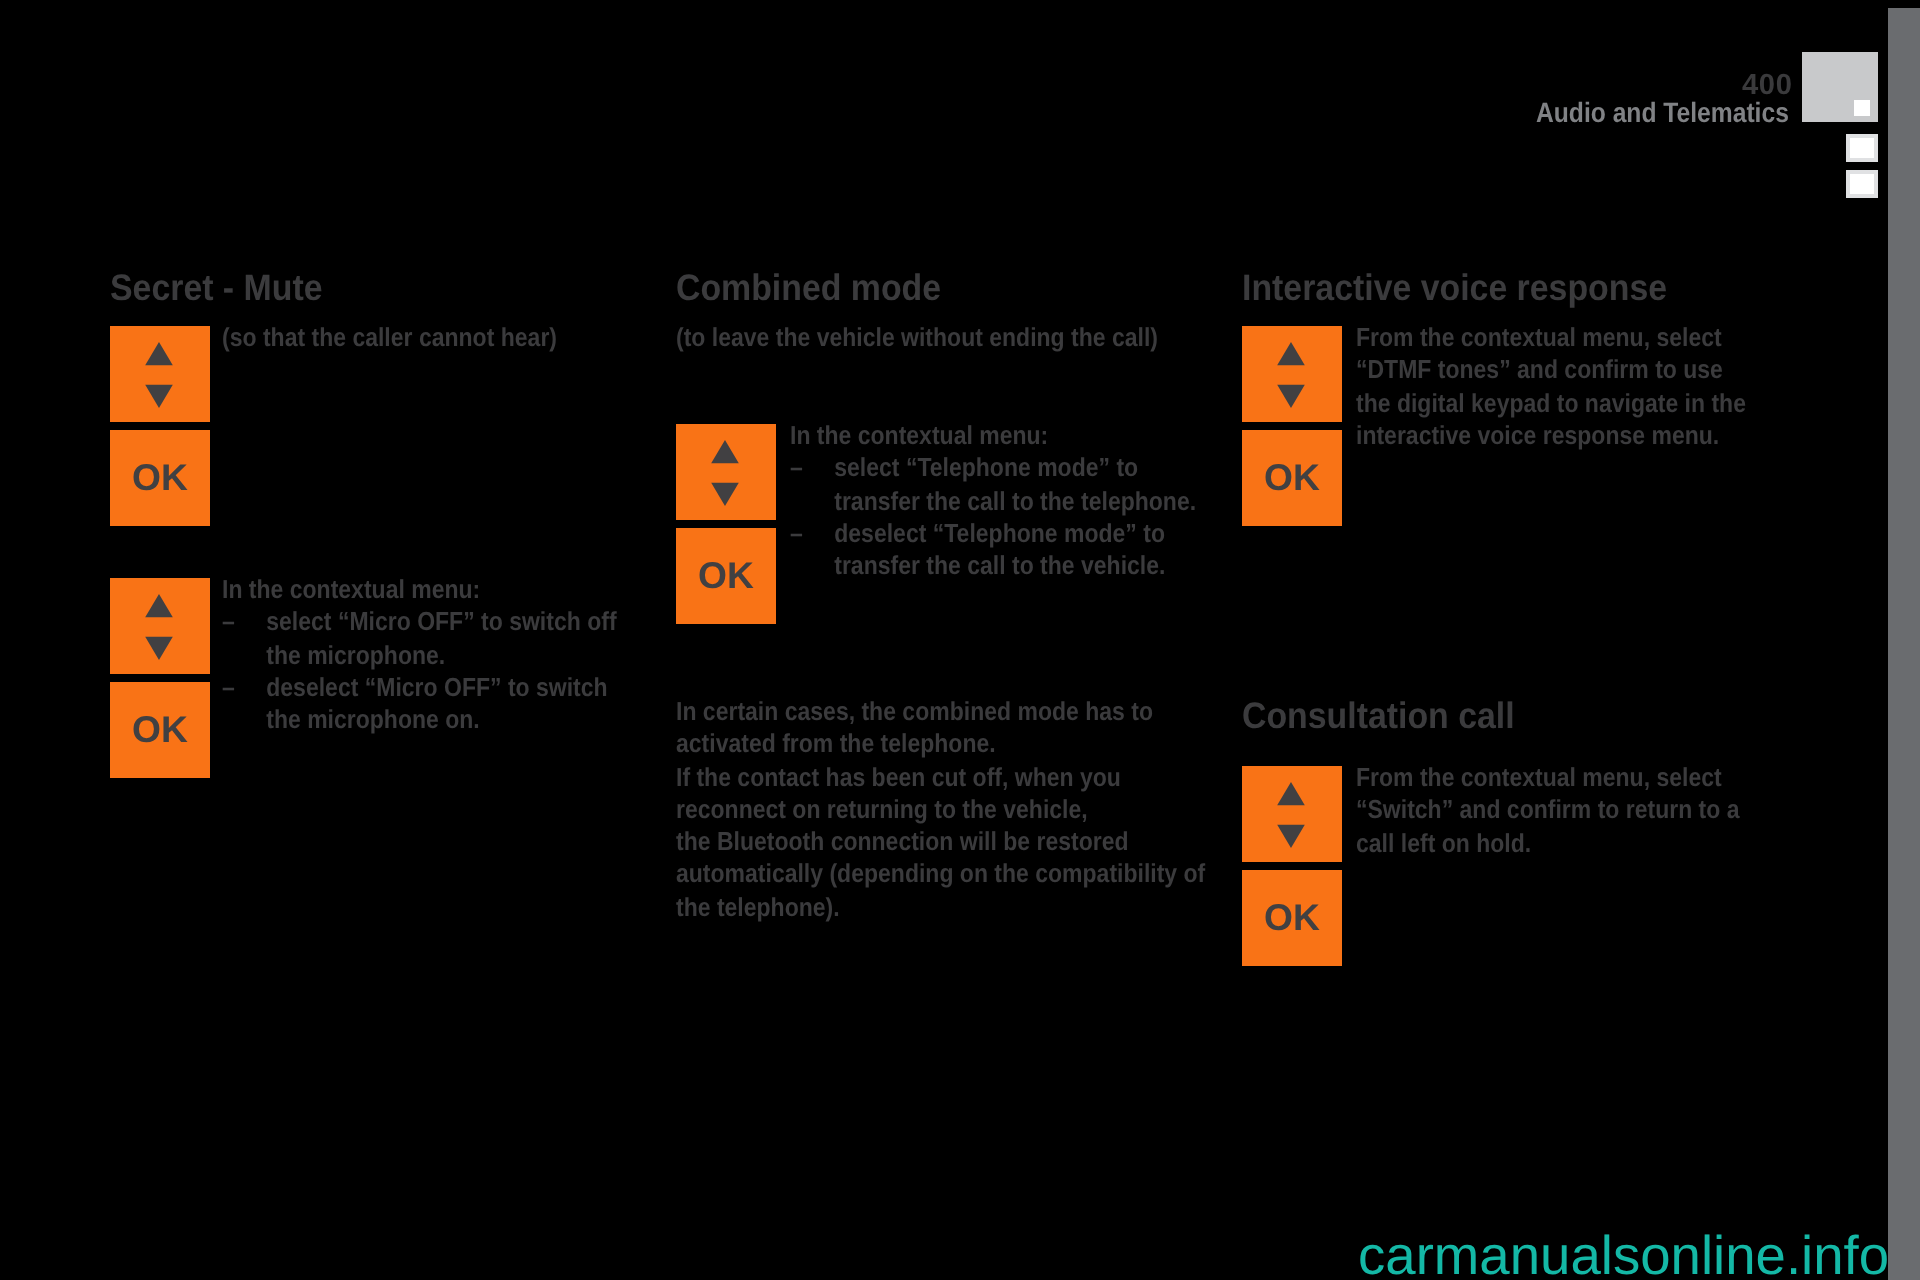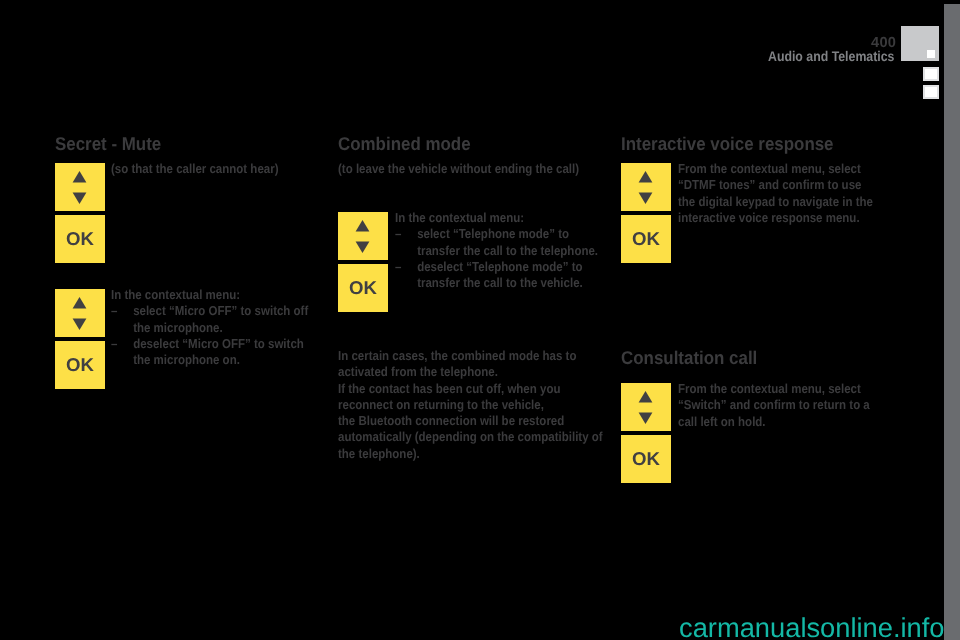--- a/index.html
+++ b/index.html
@@ -18,21 +18,21 @@
              color:#808285;line-height:14px;transform:scaleX(0.88);transform-origin:0 0;}
 
   .thumb-big{position:absolute;left:901px;top:22px;width:38px;height:35px;background:#c8c9cb;}
   .thumb-big .inner{position:absolute;left:26px;top:24px;width:8px;height:8px;background:#ffffff;}
   .thumb-sm{position:absolute;left:923px;width:16px;height:14px;background:#ffffff;
             box-shadow:inset 0 0 0 2px #e0e1e3;}
   .thumb-sm.s1{top:63px;}
   .thumb-sm.s2{top:81px;}
 
   
-  .btn{position:absolute;width:50px;height:47.6px;background:#fde047;}
+  .btn{position:absolute;width:50px;height:47.6px;background:#f97316;}
   .btn .ok{position:absolute;left:0;top:0;width:50px;height:48px;line-height:48px;
            text-align:center;font-size:18.6px;font-weight:bold;color:#414042;letter-spacing:0px;}
   .arrows{position:absolute;left:0;top:0;width:50px;height:48px;}
 
   
   .sec-title{position:absolute;font-size:18.4px;font-weight:bold;color:#3b3b3d;
              letter-spacing:0px;white-space:nowrap;line-height:18.4px;
              transform:scaleX(0.92);transform-origin:0 0;}
   .para{position:absolute;font-size:13px;font-weight:bold;color:#3b3b3d;line-height:16.25px;
         transform:scaleX(0.885);transform-origin:0 0;}

